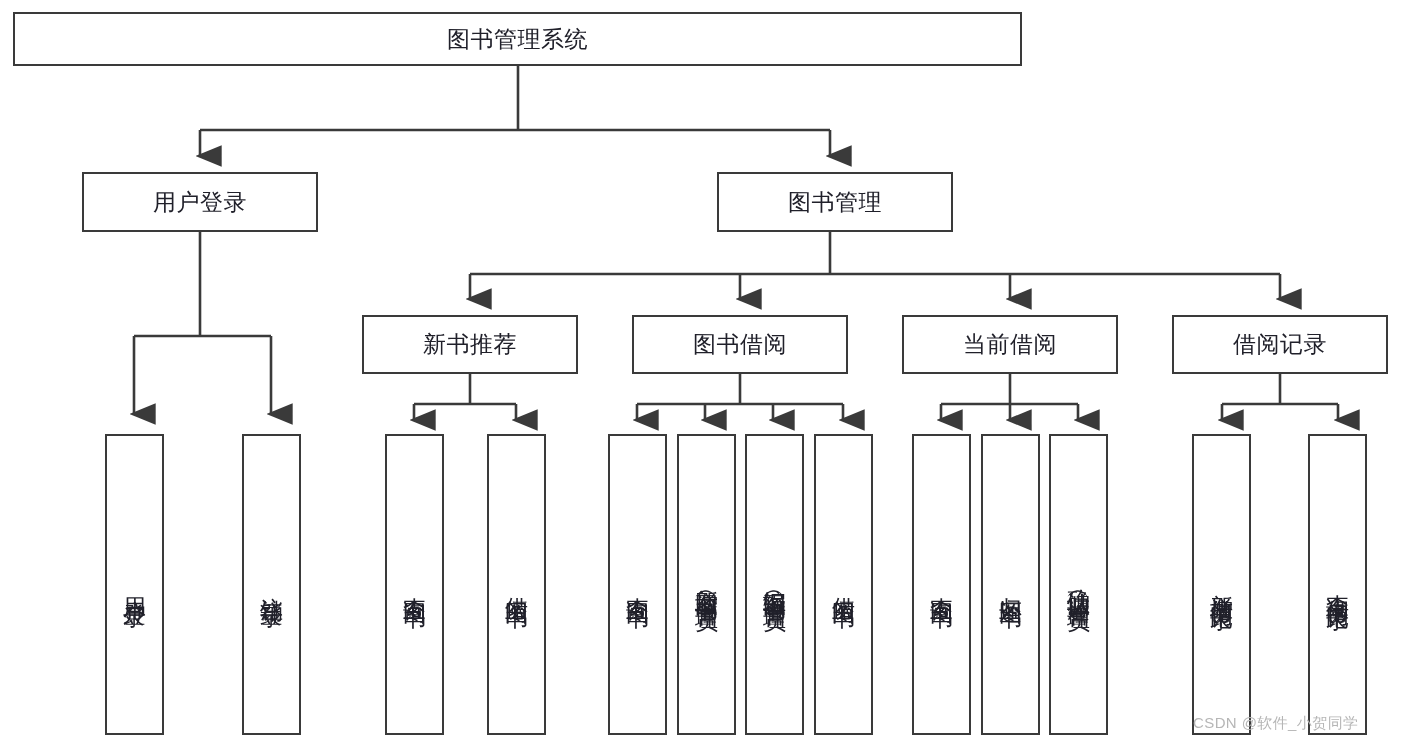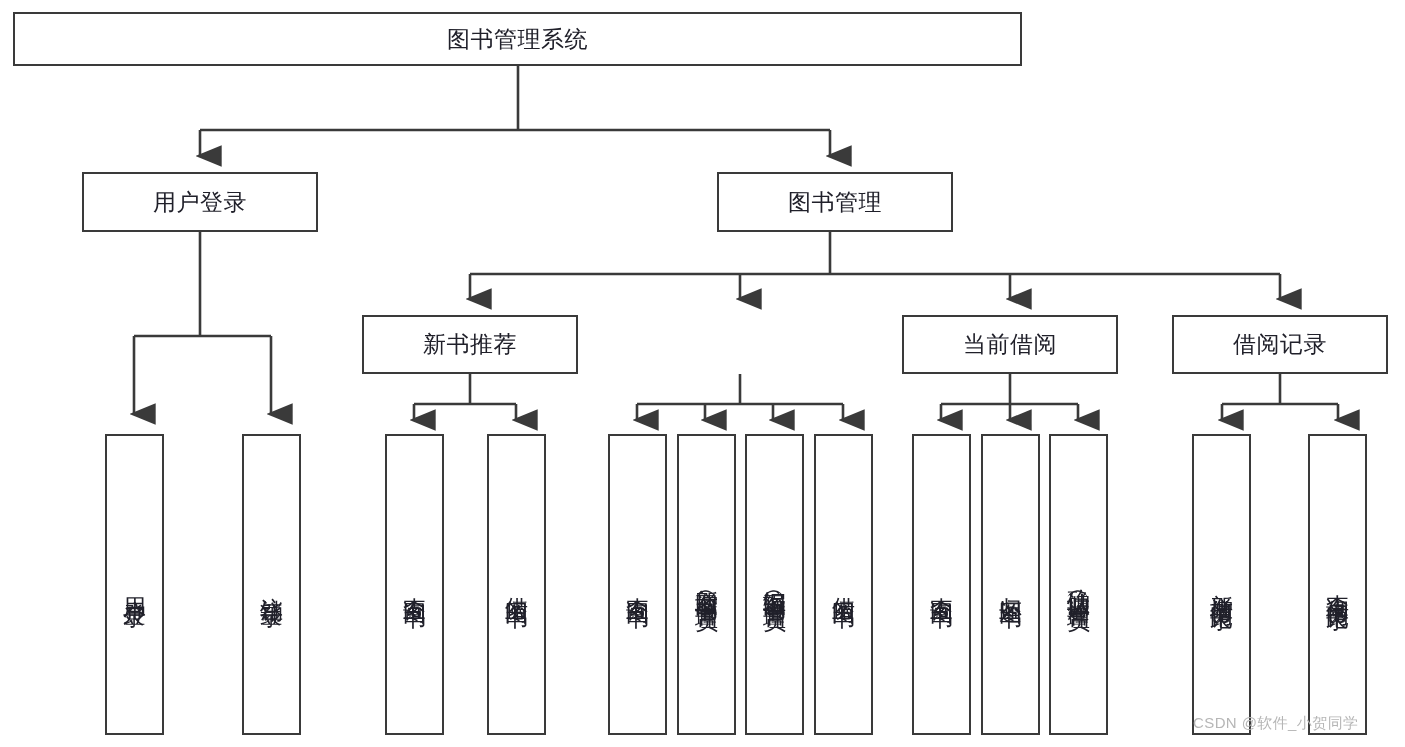--- a/index.html
+++ b/index.html
@@ -130,20 +130,23 @@
   <div class="node horizontal" style="left:82px; top:172px; width:236px; height:60px;">
     <span class="node-label">用户登录</span>
   </div>
   <div class="node horizontal" style="left:717px; top:172px; width:236px; height:60px;">
     <span class="node-label">图书管理</span>
   </div>
 
   <div class="node horizontal" style="left:362px; top:315px; width:216px; height:59px;">
     <span class="node-label">新书推荐</span>
   </div>
+  <div class="node horizontal" style="left:632px; top:315px; width:216px; height:59px;">
+    <span class="node-label">图书借阅</span>
+  </div>
   <div class="node horizontal" style="left:902px; top:315px; width:216px; height:59px;">
     <span class="node-label">当前借阅</span>
   </div>
   <div class="node horizontal" style="left:1172px; top:315px; width:216px; height:59px;">
     <span class="node-label">借阅记录</span>
   </div>
 
   <div class="node vertical" style="left:105px; top:434px; width:59px; height:301px;">
     <span class="node-label">用户登录</span>
   </div>

